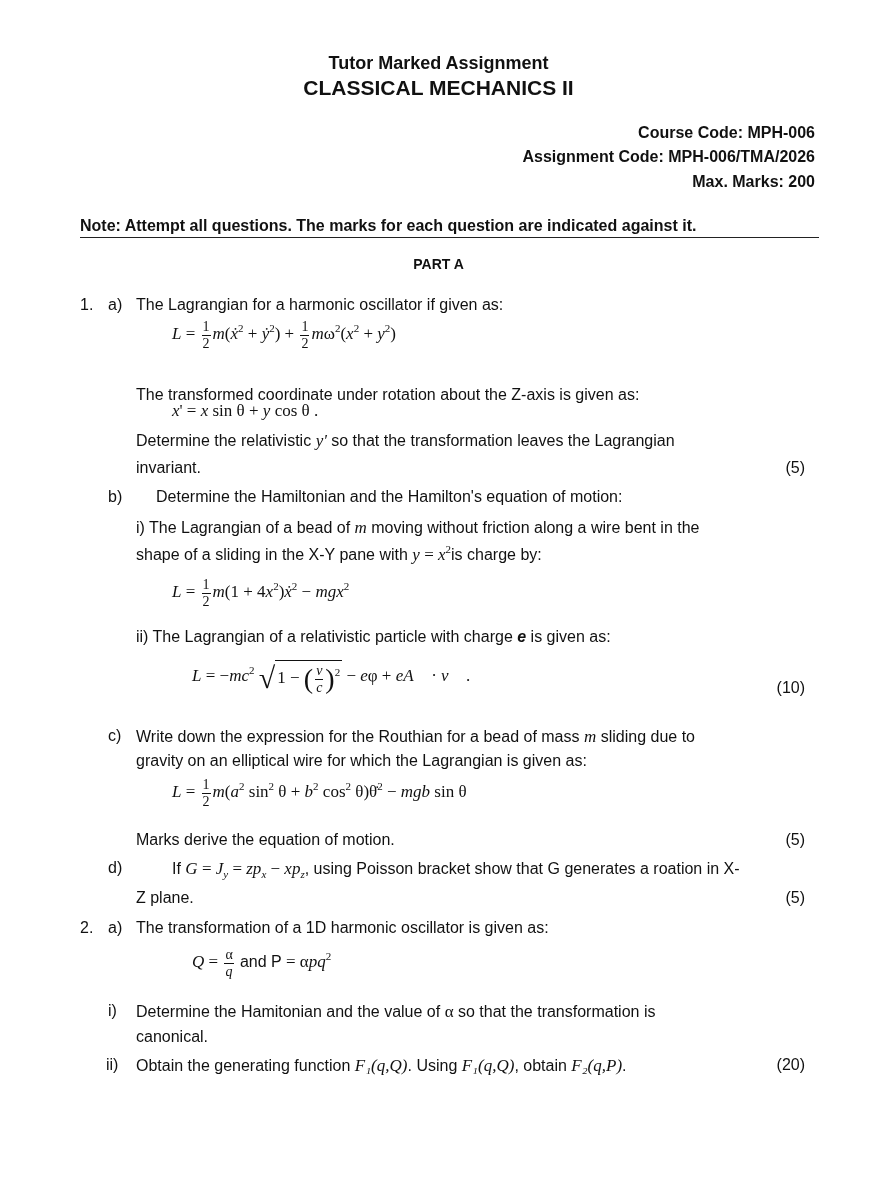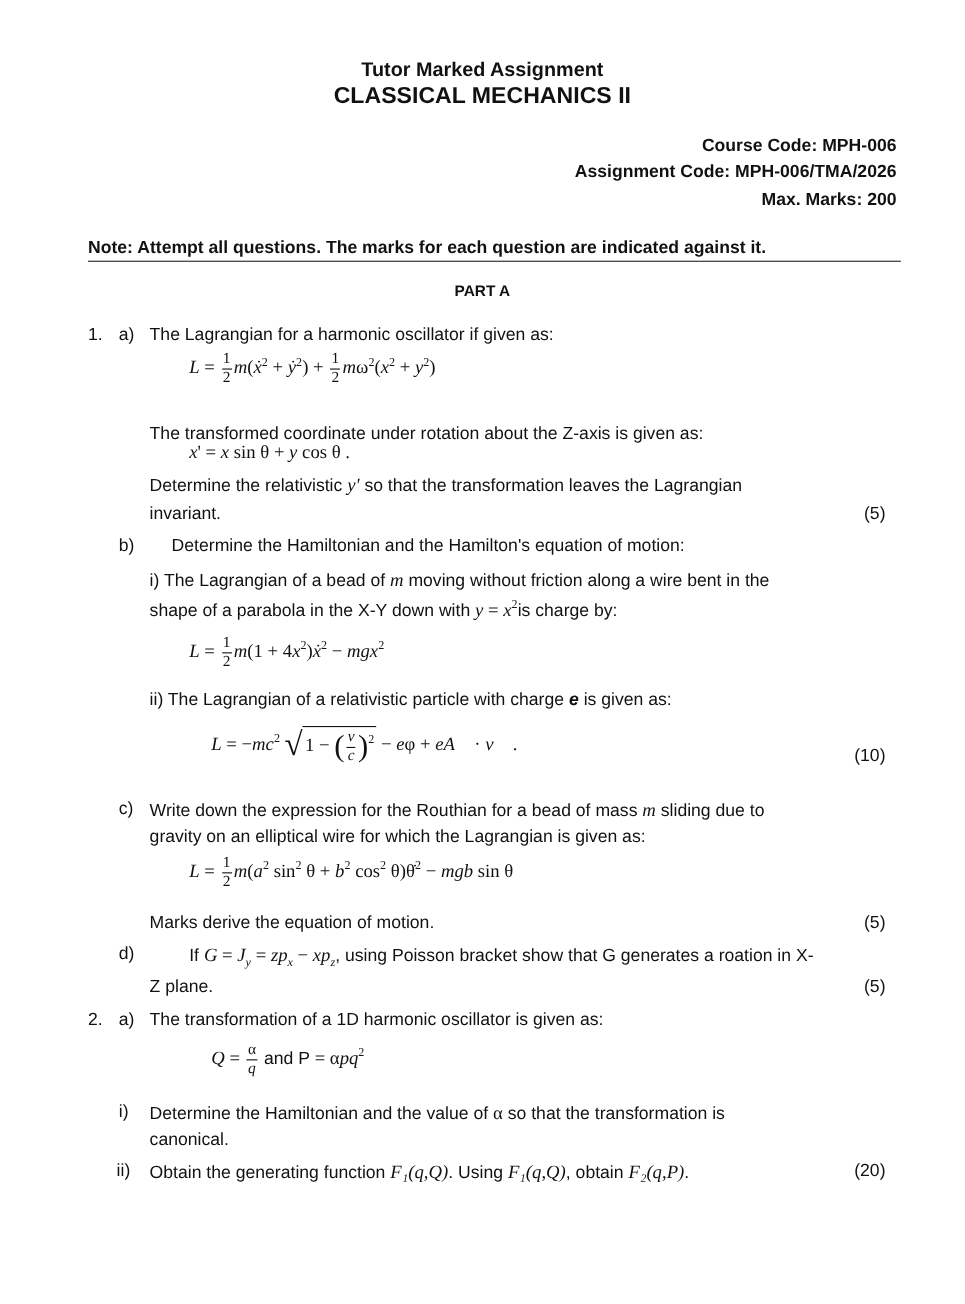--- a/index.html
+++ b/index.html
@@ -63,21 +63,21 @@
 <div class="abs marks" style="top:459px;">(5)</div>
 
 <div class="abs t16" style="top:488px; left:108px;">b)</div>
 <div class="abs t16" style="top:488px; left:136px;margin-left:20px;">Determine the Hamiltonian and the Hamilton's equation of motion:</div>
 <div class="abs t16" style="top:518px; left:136px;">
   <span>i) The Lagrangian of a bead of</span>
   <span class="math it">m</span>
   <span>moving without friction along a wire bent in the</span>
 </div>
 <div class="abs t16" style="top:545px; left:136px;">
-  <span>shape of a parabola in the X-Y down with</span>
+  <span>shape of a sliding in the X-Y pane with</span>
   <span class="math"><span class="it">y</span> = <span class="it">x</span><sup>2</sup></span><span>is charge by:</span>
 </div>
 <div class="abs math" style="top:578px; left:172px;">
   <span class="it">L</span> =
   <span class="frac"><span class="num">1</span><span class="den">2</span></span><span class="it">m</span>(1 + 4<span class="it">x</span><sup>2</sup>)<span class="it">ẋ</span><sup>2</sup> − <span class="it">mgx</span><sup>2</sup>
 </div>
 
 <div class="abs t16" style="top:628px; left:136px;">
   <span>ii) The Lagrangian of a relativistic particle with charge</span>
   <span class="b it">e</span>
@@ -116,21 +116,21 @@
 <div class="abs t16" style="top:919px; left:108px;">a)</div>
 <div class="abs t16" style="top:919px; left:136px;">The transformation of a 1D harmonic oscillator is given as:</div>
 <div class="abs math" style="top:948px; left:192px;">
   <span class="it">Q</span> =
   <span class="frac"><span class="num">α</span><span class="den it">q</span></span>
   <span style="font-family:'Liberation Sans',sans-serif; font-size:16px;">and P</span> = α<span class="it">pq</span><sup>2</sup>
 </div>
 
 <div class="abs t16" style="top:1002px; left:108px;">i)</div>
 <div class="abs t16" style="top:1002px; left:136px;">
-  <span>Determine the Hamiltonian and the value of</span>
+  <span>Determine the Hamitonian and the value of</span>
   <span class="math">α</span>
   <span>so that the transformation is</span>
 </div>
 <div class="abs t16" style="top:1028px; left:136px;">canonical.</div>
 
 <div class="abs t16" style="top:1056px; left:106px;">ii)</div>
 <div class="abs t16" style="top:1056px; left:136px;">
   <span>Obtain the generating function</span>
   <span class="math it">F₁(q,Q)</span><span>. Using</span>
   <span class="math it">F₁(q,Q)</span><span>, obtain</span>

